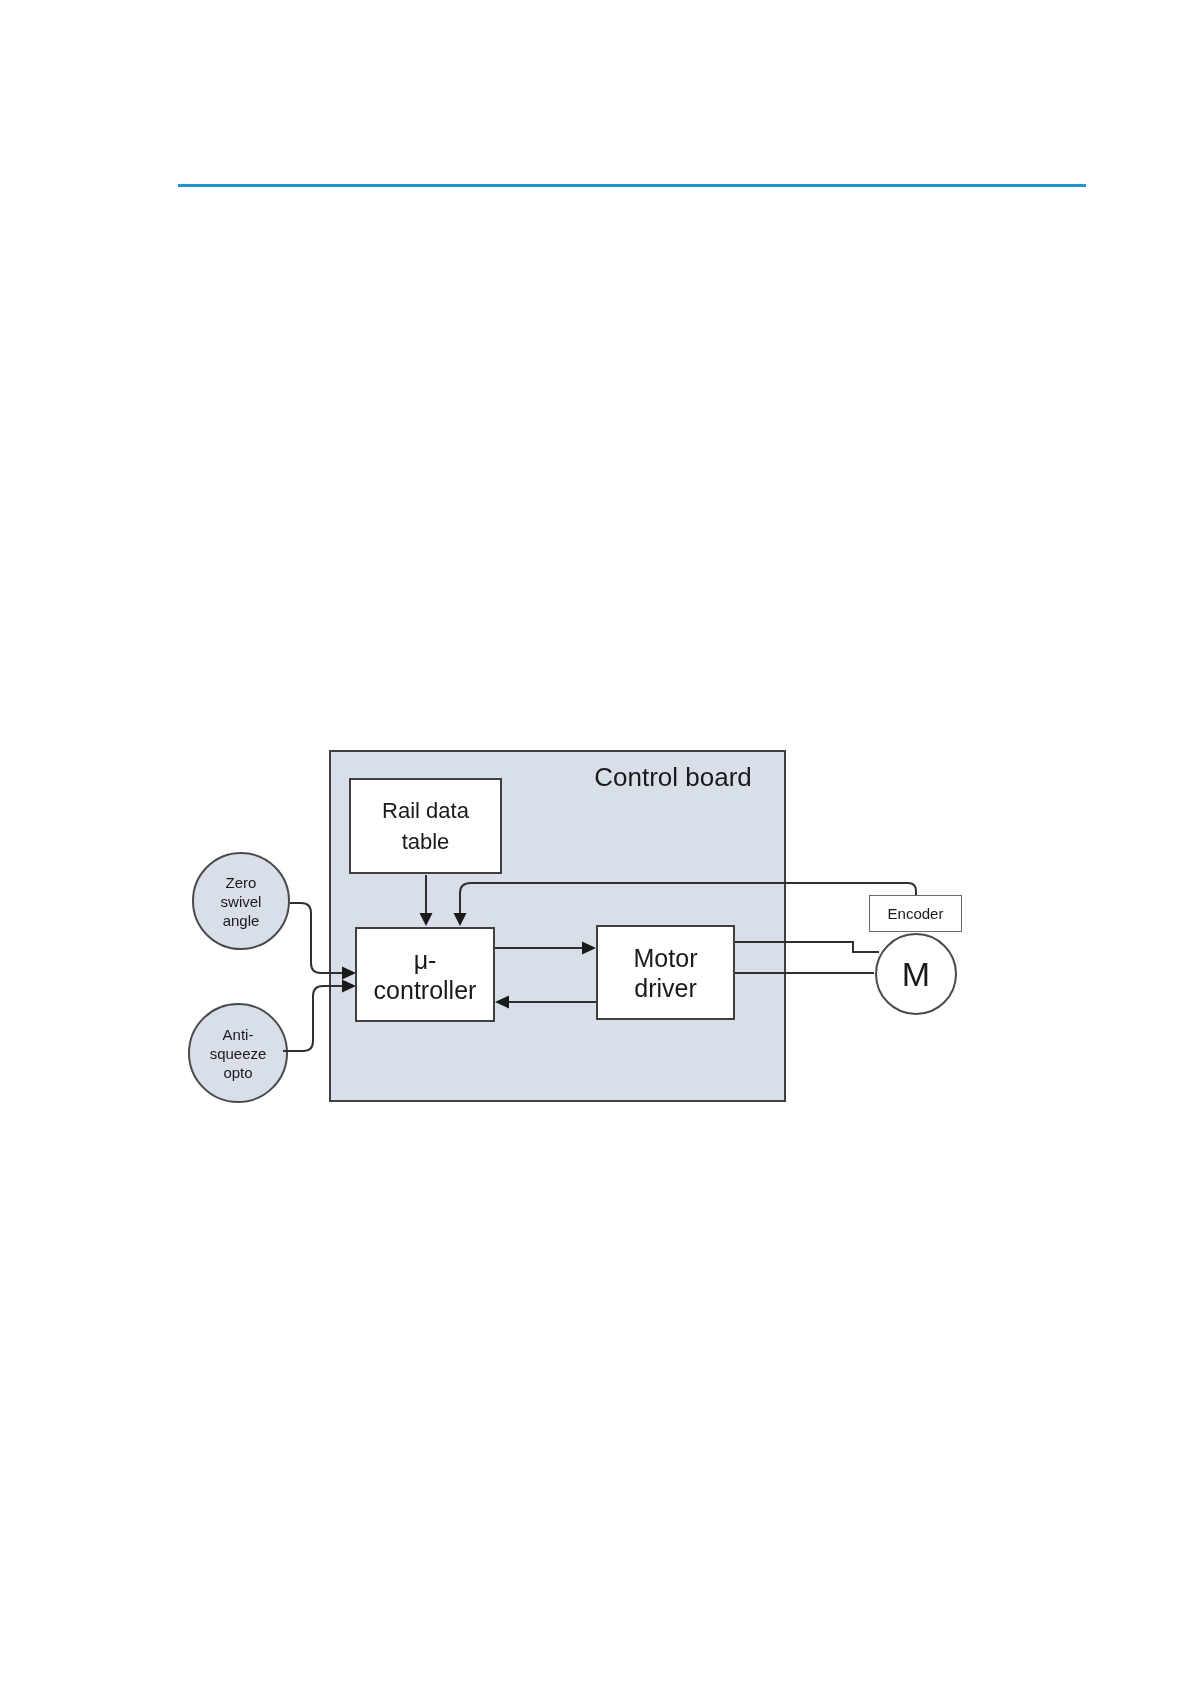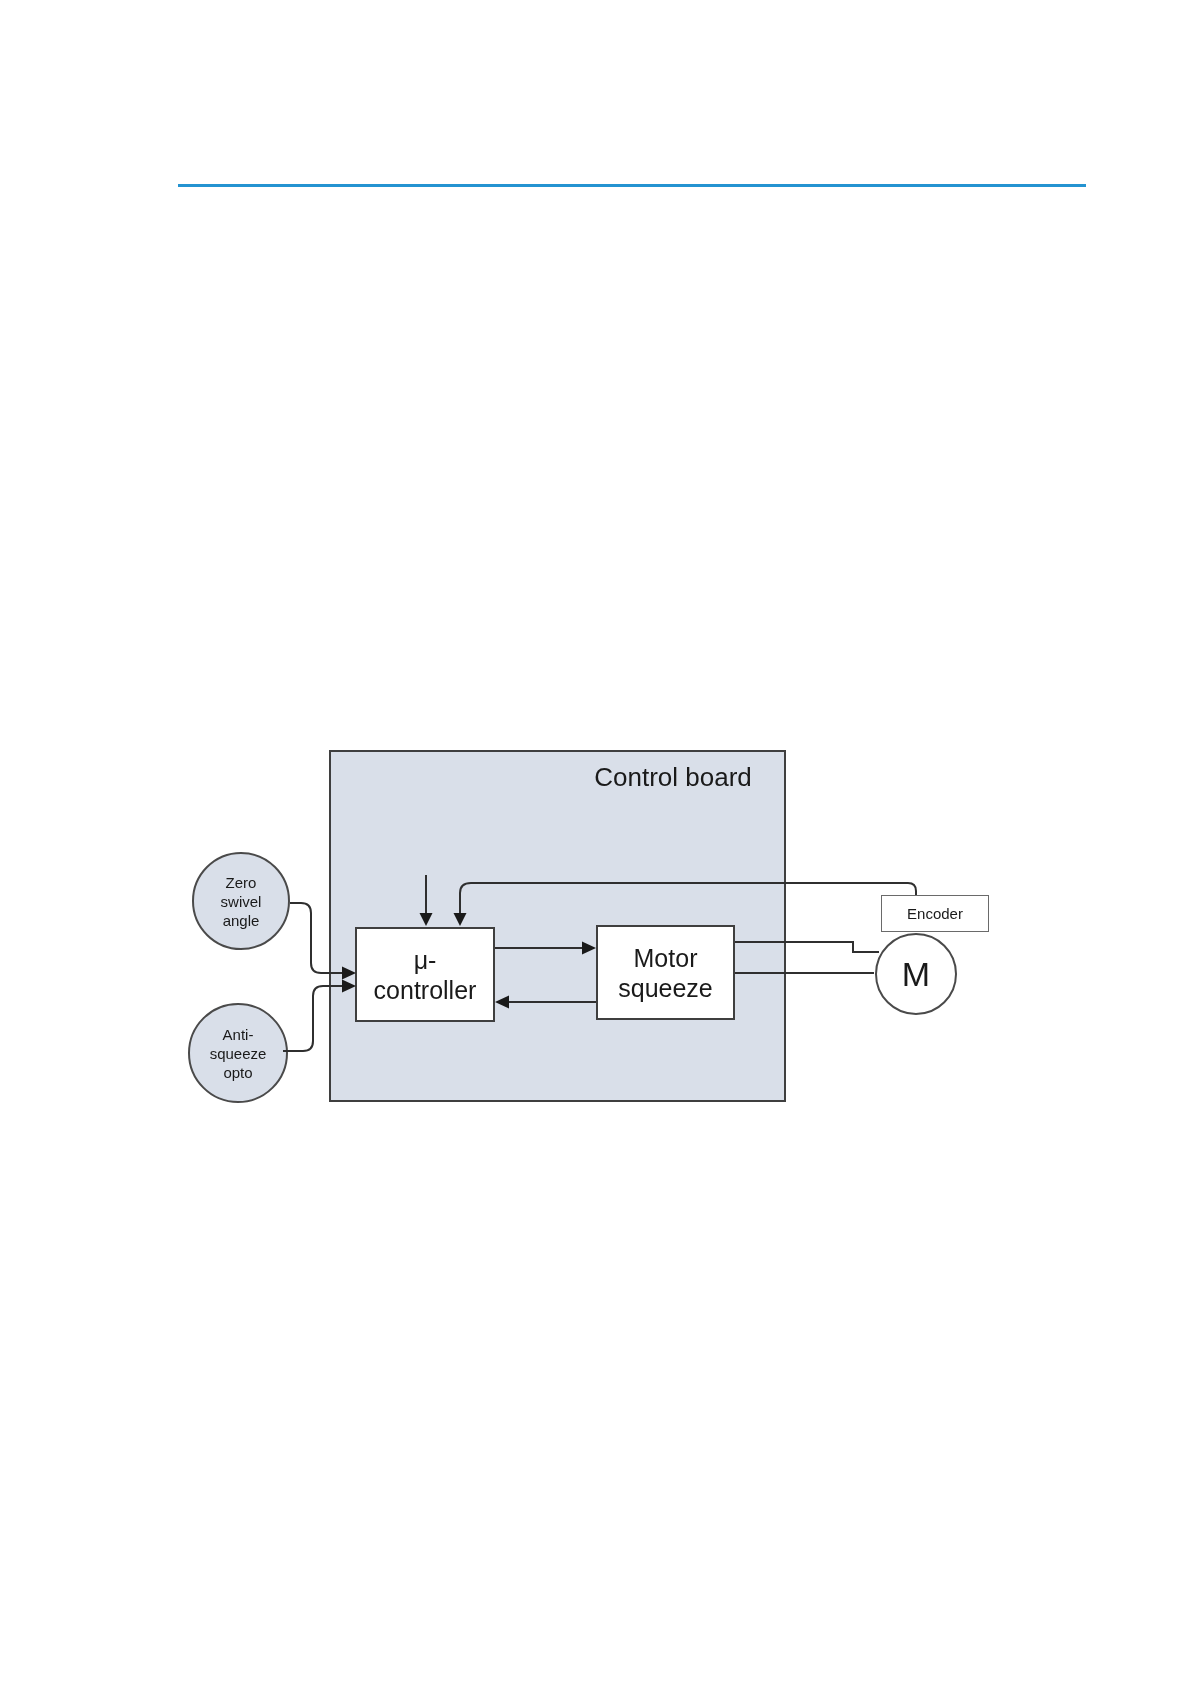--- a/index.html
+++ b/index.html
@@ -43,23 +43,23 @@
   }
   #u-controller {
     left: 355px; top: 927px; width: 140px; height: 95px;
     font-size: 25px; line-height: 30px;
   }
   #motor-driver {
     left: 596px; top: 925px; width: 139px; height: 95px;
     font-size: 25px; line-height: 30px;
   }
   #encoder {
-    left: 869px; top: 895px; width: 108px; height: 37px;
+    left: 869px; top: 895px; width: 93px; height: 37px;
     border: 1.5px solid #6a6a6a;
-    font-size: 15px; line-height: 18px; margin-left: 12px;
+    font-size: 15px; line-height: 18px;
   }
 
   .node-circle {
     border-radius: 50%;
     display: flex; align-items: center; justify-content: center;
     text-align: center; white-space: pre-line; color: #1a1a1a;
   }
   #motor-circle {
     left: 875px; top: 933px; width: 82px; height: 82px;
     background: #ffffff; border: 2px solid #4a4a4a;
@@ -82,28 +82,30 @@
 </style>
 </head>
 <body>
 
 <div id="page">
 
   <div id="top-rule" class="abs"></div>
 
   <div id="control-board" class="abs"></div>
 
+  <div id="rail-data-table" class="abs node-box">Rail data
+table</div>
 
   <div id="control-board-label" class="abs">Control board</div>
 
   <div id="u-controller" class="abs node-box">μ-
 controller</div>
 
   <div id="motor-driver" class="abs node-box">Motor
-squeeze</div>
+driver</div>
 
   <div id="encoder" class="abs node-box">Encoder</div>
 
   <div id="motor-circle" class="abs node-circle">M</div>
 
   <div id="zero-swivel-circle" class="abs node-circle">Zero
 swivel
 angle</div>
 
   <div id="anti-squeeze-circle" class="abs node-circle">Anti-

